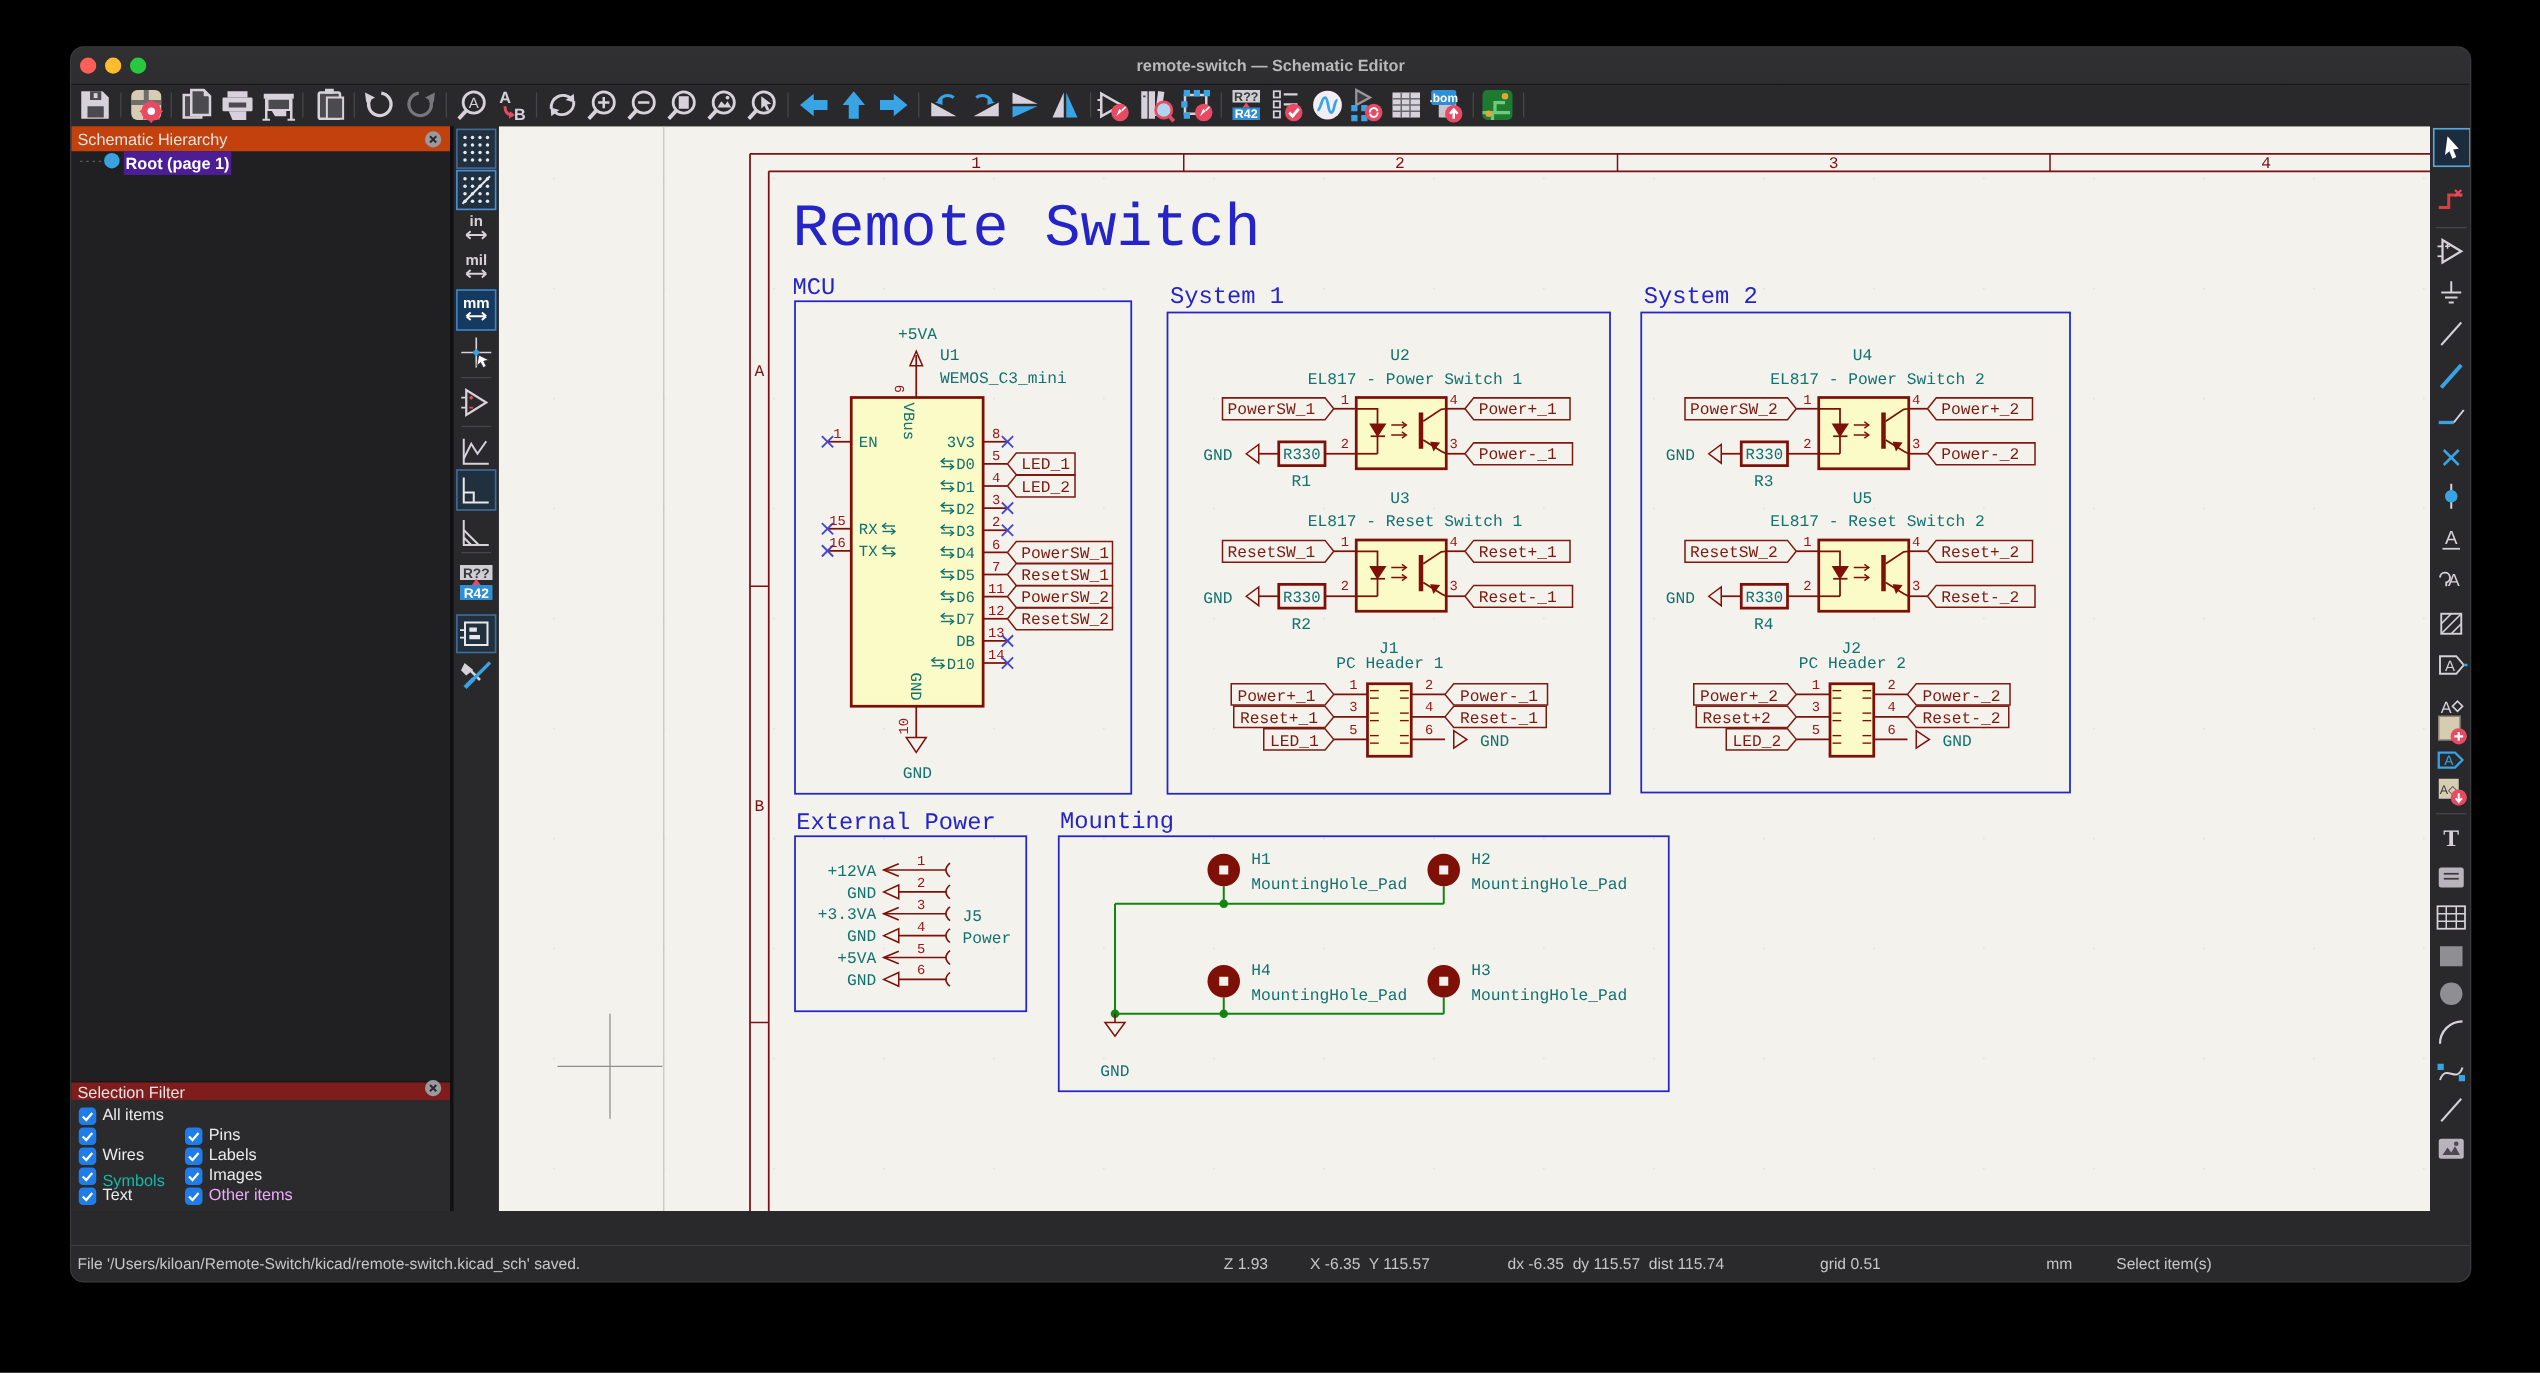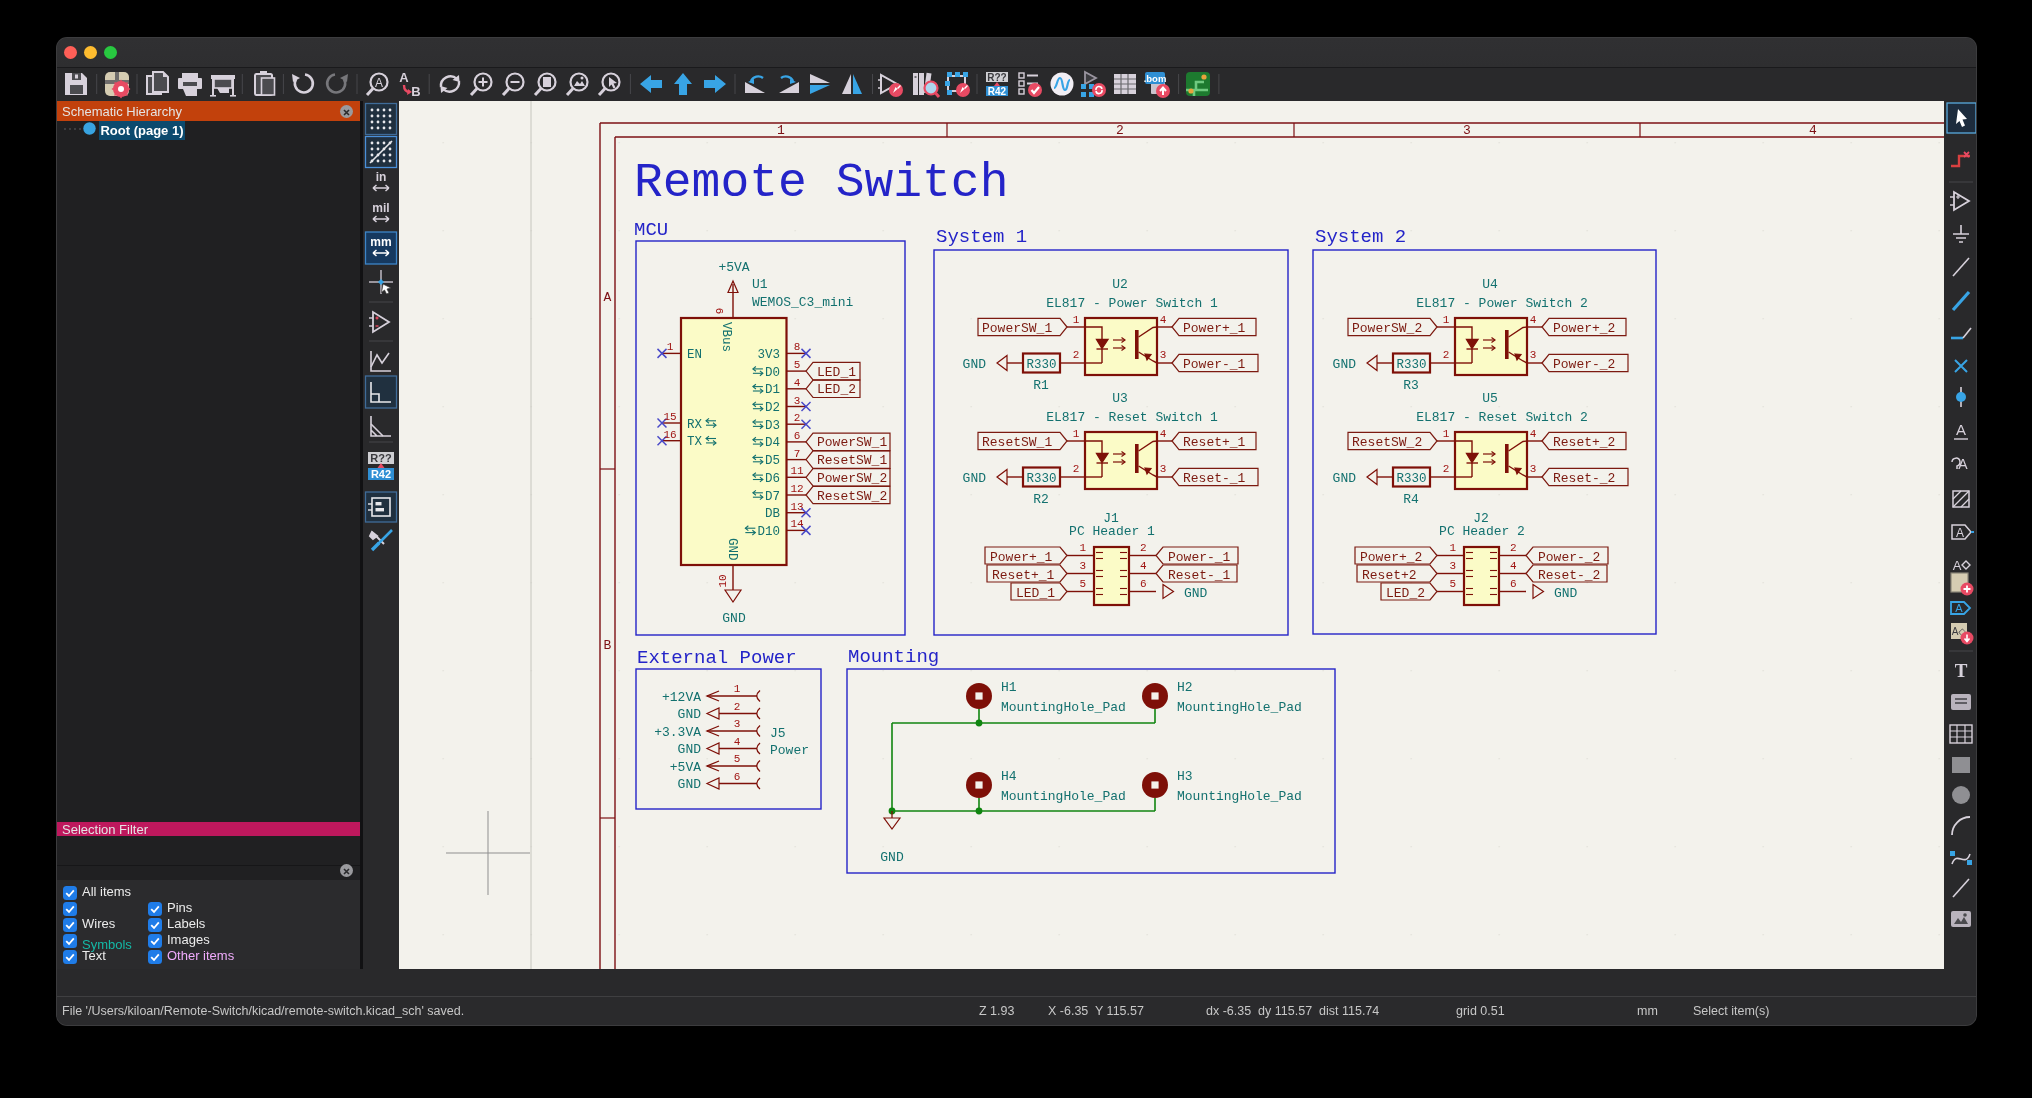--- a/index.html
+++ b/index.html
@@ -325,23 +325,23 @@
       <div style="position:absolute;left:0;top:0;width:303px;height:20px;background:#c2410c">
         <span style="position:absolute;left:5px;top:3px;font:13px 'Liberation Sans',sans-serif;color:#e4e4e4">Schematic Hierarchy</span>
       </div>
       <div style="position:absolute;left:283px;top:4px;width:13px;height:13px;border-radius:50%;background:#9a9a9e"><svg width="13" height="13" viewBox="0 0 13 13">
           <path d="M4,4 L9,9 M4,9 L9,4" stroke="#2a2a2c" stroke-width="1.6"></path>
         </svg></div>
       <svg style="position:absolute;left:0;top:20px" width="303" height="22" viewBox="0 0 303 22">
         <line x1="7" y1="8" x2="26" y2="8" stroke="#5a5a5e" stroke-dasharray="2,3" stroke-width="1"></line>
         <circle cx="32.5" cy="7.5" r="6.2" fill="#38a3e0"></circle>
       </svg>
-      <div style="position:absolute;left:42px;top:19.5px;width:86px;height:19px;background:#0c4a6e;font:bold 13px 'Liberation Sans',sans-serif;color:#fff;line-height:19px;text-align:center">Root (page 1)</div>
+      <div style="position:absolute;left:42px;top:19.5px;width:86px;height:19px;background:#4c1d95;font:bold 13px 'Liberation Sans',sans-serif;color:#fff;line-height:19px;text-align:center">Root (page 1)</div>
       <div style="position:absolute;left:0;top:764px;width:303px;height:1px;background:#161618"></div>
-      <div style="position:absolute;left:0;top:721px;width:303px;height:14px;background:#be185d">
+      <div style="position:absolute;left:0;top:765px;width:303px;height:14px;background:#7f1d1d">
         <span style="position:absolute;left:5px;top:0px;font:13px 'Liberation Sans',sans-serif;color:#e4e4e4">Selection Filter</span>
       </div>
       <div style="position:absolute;left:283px;top:763px;width:13px;height:13px;border-radius:50%;background:#9a9a9e"><svg width="13" height="13" viewBox="0 0 13 13">
           <path d="M4,4 L9,9 M4,9 L9,4" stroke="#2a2a2c" stroke-width="1.6"></path>
         </svg></div>
       <div style="position:absolute;left:0;top:779px;width:303px;height:89px;background:#2b2b2d"></div>
       <div style="position:absolute;left:0;top:0">
         <div style="position:absolute;left:6px;top:785px;width:14px;height:14px;background:#1f7ce8;border-radius:3.5px"><svg width="14" height="14" viewBox="0 0 14 14">
             <path d="M3.2,7.2 L6,10 L10.8,4.4" stroke="#fff" stroke-width="1.8" fill="none"></path>
           </svg></div>
@@ -941,19 +941,20 @@
       <line x1="892" y1="811" x2="892" y2="818" stroke="#7e1008" stroke-width="1.3"></line>
       <polygon points="884,818 900,818 892,829" stroke="#7e1008" stroke-width="1.2" fill="none"></polygon>
       <text x="892" y="861" font-family="Liberation Mono" font-size="13" fill="#13716f" text-anchor="middle">GND</text>
     </svg>
  <div style="position:absolute;left:0;top:931px;width:1919px;height:27px;background:#29292b"></div>
  <div style="position:absolute;left:0;top:958px;width:1919px;height:1px;background:#3f3f41"></div>
  <div style="position:absolute;left:0;top:959px;width:1919px;height:28px;background:#2a2a2c"></div>
  <div style="position:absolute;left:7.0px;top:7.5px;width:13px;height:13px;border-radius:50%;background:#ff5f57"></div>
     <div style="position:absolute;left:27.0px;top:7.5px;width:13px;height:13px;border-radius:50%;background:#febc2f"></div>
     <div style="position:absolute;left:47.0px;top:7.5px;width:13px;height:13px;border-radius:50%;background:#28c840"></div>
+    <div style="position:absolute;left:0;top:0;width:1919px;height:29px;text-align:center;font:600 13px 'Liberation Sans',sans-serif;color:#b9b9b9;line-height:29px">remote-switch — Schematic Editor</div>
     <div style="position:absolute;left:5px;top:966px;height:21px;line-height:16px;font:12.5px 'Liberation Sans',sans-serif;color:#c7c7c7;white-space:pre">File '/Users/kiloan/Remote-Switch/kicad/remote-switch.kicad_sch' saved.</div>
     <div style="position:absolute;left:922px;top:966px;height:21px;line-height:16px;font:12.5px 'Liberation Sans',sans-serif;color:#c7c7c7;white-space:pre">Z 1.93</div>
     <div style="position:absolute;left:991px;top:966px;height:21px;line-height:16px;font:12.5px 'Liberation Sans',sans-serif;color:#c7c7c7;white-space:pre">X -6.35  Y 115.57</div>
     <div style="position:absolute;left:1149px;top:966px;height:21px;line-height:16px;font:12.5px 'Liberation Sans',sans-serif;color:#c7c7c7;white-space:pre">dx -6.35  dy 115.57  dist 115.74</div>
     <div style="position:absolute;left:1399px;top:966px;height:21px;line-height:16px;font:12.5px 'Liberation Sans',sans-serif;color:#c7c7c7;white-space:pre">grid 0.51</div>
     <div style="position:absolute;left:1580px;top:966px;height:21px;line-height:16px;font:12.5px 'Liberation Sans',sans-serif;color:#c7c7c7;white-space:pre">mm</div>
     <div style="position:absolute;left:1636px;top:966px;height:21px;line-height:16px;font:12.5px 'Liberation Sans',sans-serif;color:#c7c7c7;white-space:pre">Select item(s)</div>
 </div>
 </body></html>

